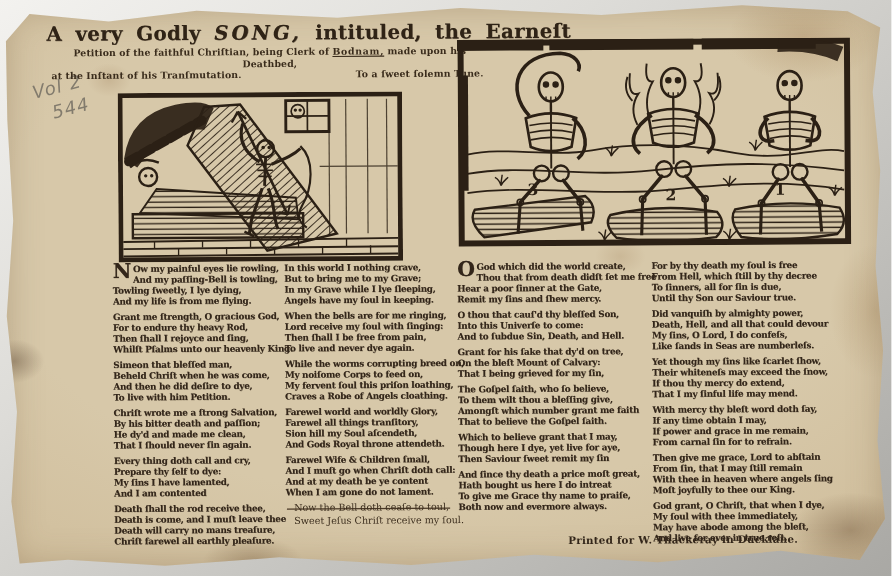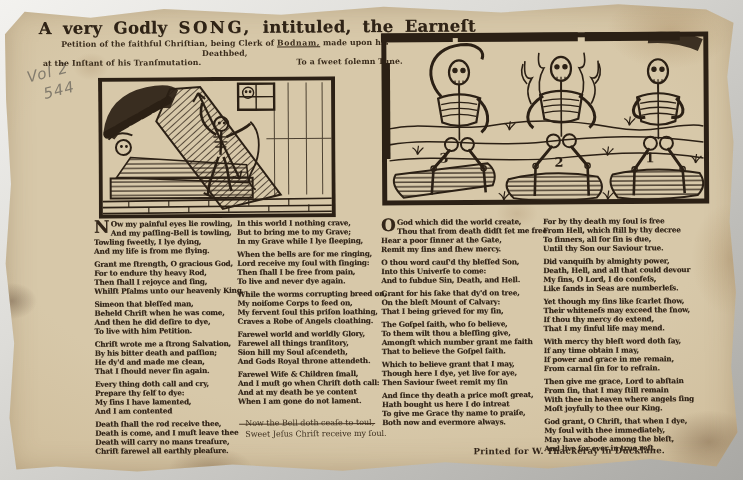--- a/index.html
+++ b/index.html
@@ -19,21 +19,21 @@
       radial-gradient(30px 22px at 70% 45%, rgba(145,110,70,.18), transparent 70%),
       radial-gradient(140% 130% at 48% 42%, #d7c8a9 35%, #cbb793 70%, #b49c76 97%);
     box-shadow:3px 4px 10px rgba(40,35,30,.45), inset 0 0 30px rgba(110,80,50,.35);}
   .handwriting{position:absolute;left:26px;top:56px;transform:rotate(-14deg);
     font-family:"DejaVu Sans",sans-serif;font-style:italic;color:#827b6d;
     font-size:15px;line-height:20px;letter-spacing:1px;}
   .handwriting .hw2{margin-left:12px;}
   .titleblock{position:absolute;left:36px;top:13px;width:372px;text-align:center;}
   .title{font-size:16.5px;font-weight:700;word-spacing:5px;letter-spacing:.3px;
     color:#2f2316;white-space:nowrap;text-shadow:.3px .3px .4px rgba(47,35,22,.55);}
-  .title .songword{letter-spacing:2.5px;margin-top:38px;}
+  .title .songword{font-style:italic;letter-spacing:2.5px;margin-top:38px;}
   .subtitle{margin-top:2px;font-size:7.8px;line-height:9.5px;font-weight:700;
     color:#3a2c1c;letter-spacing:.1px;}
   .subtitle .nameword{letter-spacing:.6px;text-decoration:underline;}
   .subline2{display:flex;justify-content:space-between;padding:0 8px 0 4px;}
   .ornament{position:absolute;left:723px;top:6px;font-size:10px;color:#2f2316;}
   .cut{position:absolute;}
   .cut-left{left:95px;top:72px;width:237px;height:141px;}
   .cut-right{left:378px;top:29px;width:328px;height:173px;}
   .col{position:absolute;top:214px;font-size:7.3px;line-height:9px;font-weight:700;
     color:#33261a;letter-spacing:-0.2px;text-shadow:.25px .25px .3px rgba(47,35,22,.5);}
@@ -318,20 +318,21 @@
           <div class="line">Death is come, and I muſt leave thee</div>
           <div class="line">Death will carry no mans treaſure,</div>
           <div class="line">Chriſt farewel all earthly pleaſure.</div>
         </div>
       </div>
     <div class="col col2">
         <div class="stanza">
           <div class="line">In this world I nothing crave,</div>
           <div class="line">But to bring me to my Grave;</div>
           <div class="line">In my Grave while I lye ſleeping,</div>
+          <div class="line">Angels have my ſoul in keeping.</div>
         </div>
         <div class="stanza">
           <div class="line">When the bells are for me ringing,</div>
           <div class="line">Lord receive my ſoul with ſinging:</div>
           <div class="line">Then ſhall I be free from pain,</div>
           <div class="line">To live and never dye again.</div>
         </div>
         <div class="stanza">
           <div class="line">While the worms corrupting breed on,</div>
           <div class="line">My noiſome Corps to feed on,</div>
@@ -352,21 +353,21 @@
         </div>
       </div>
     <div class="col col3">
         <div class="stanza">
           <div class="line"><span class="dropcap">O</span>God which did the world create,</div>
           <div class="line">Thou that from death didſt ſet me free</div>
           <div class="line">Hear a poor ſinner at the Gate,</div>
           <div class="line">Remit my ſins and ſhew mercy.</div>
         </div>
         <div class="stanza">
-          <div class="line">O thou word cauſ'd thy bleſſed Son,</div>
+          <div class="line">O thou that cauſ'd thy bleſſed Son,</div>
           <div class="line">Into this Univerſe to come:</div>
           <div class="line">And to ſubdue Sin, Death, and Hell.</div>
         </div>
         <div class="stanza">
           <div class="line">Grant for his ſake that dy'd on tree,</div>
           <div class="line">On the bleſt Mount of Calvary:</div>
           <div class="line">That I being grieved for my ſin,</div>
         </div>
         <div class="stanza">
           <div class="line">The Goſpel ſaith, who ſo believe,</div>

